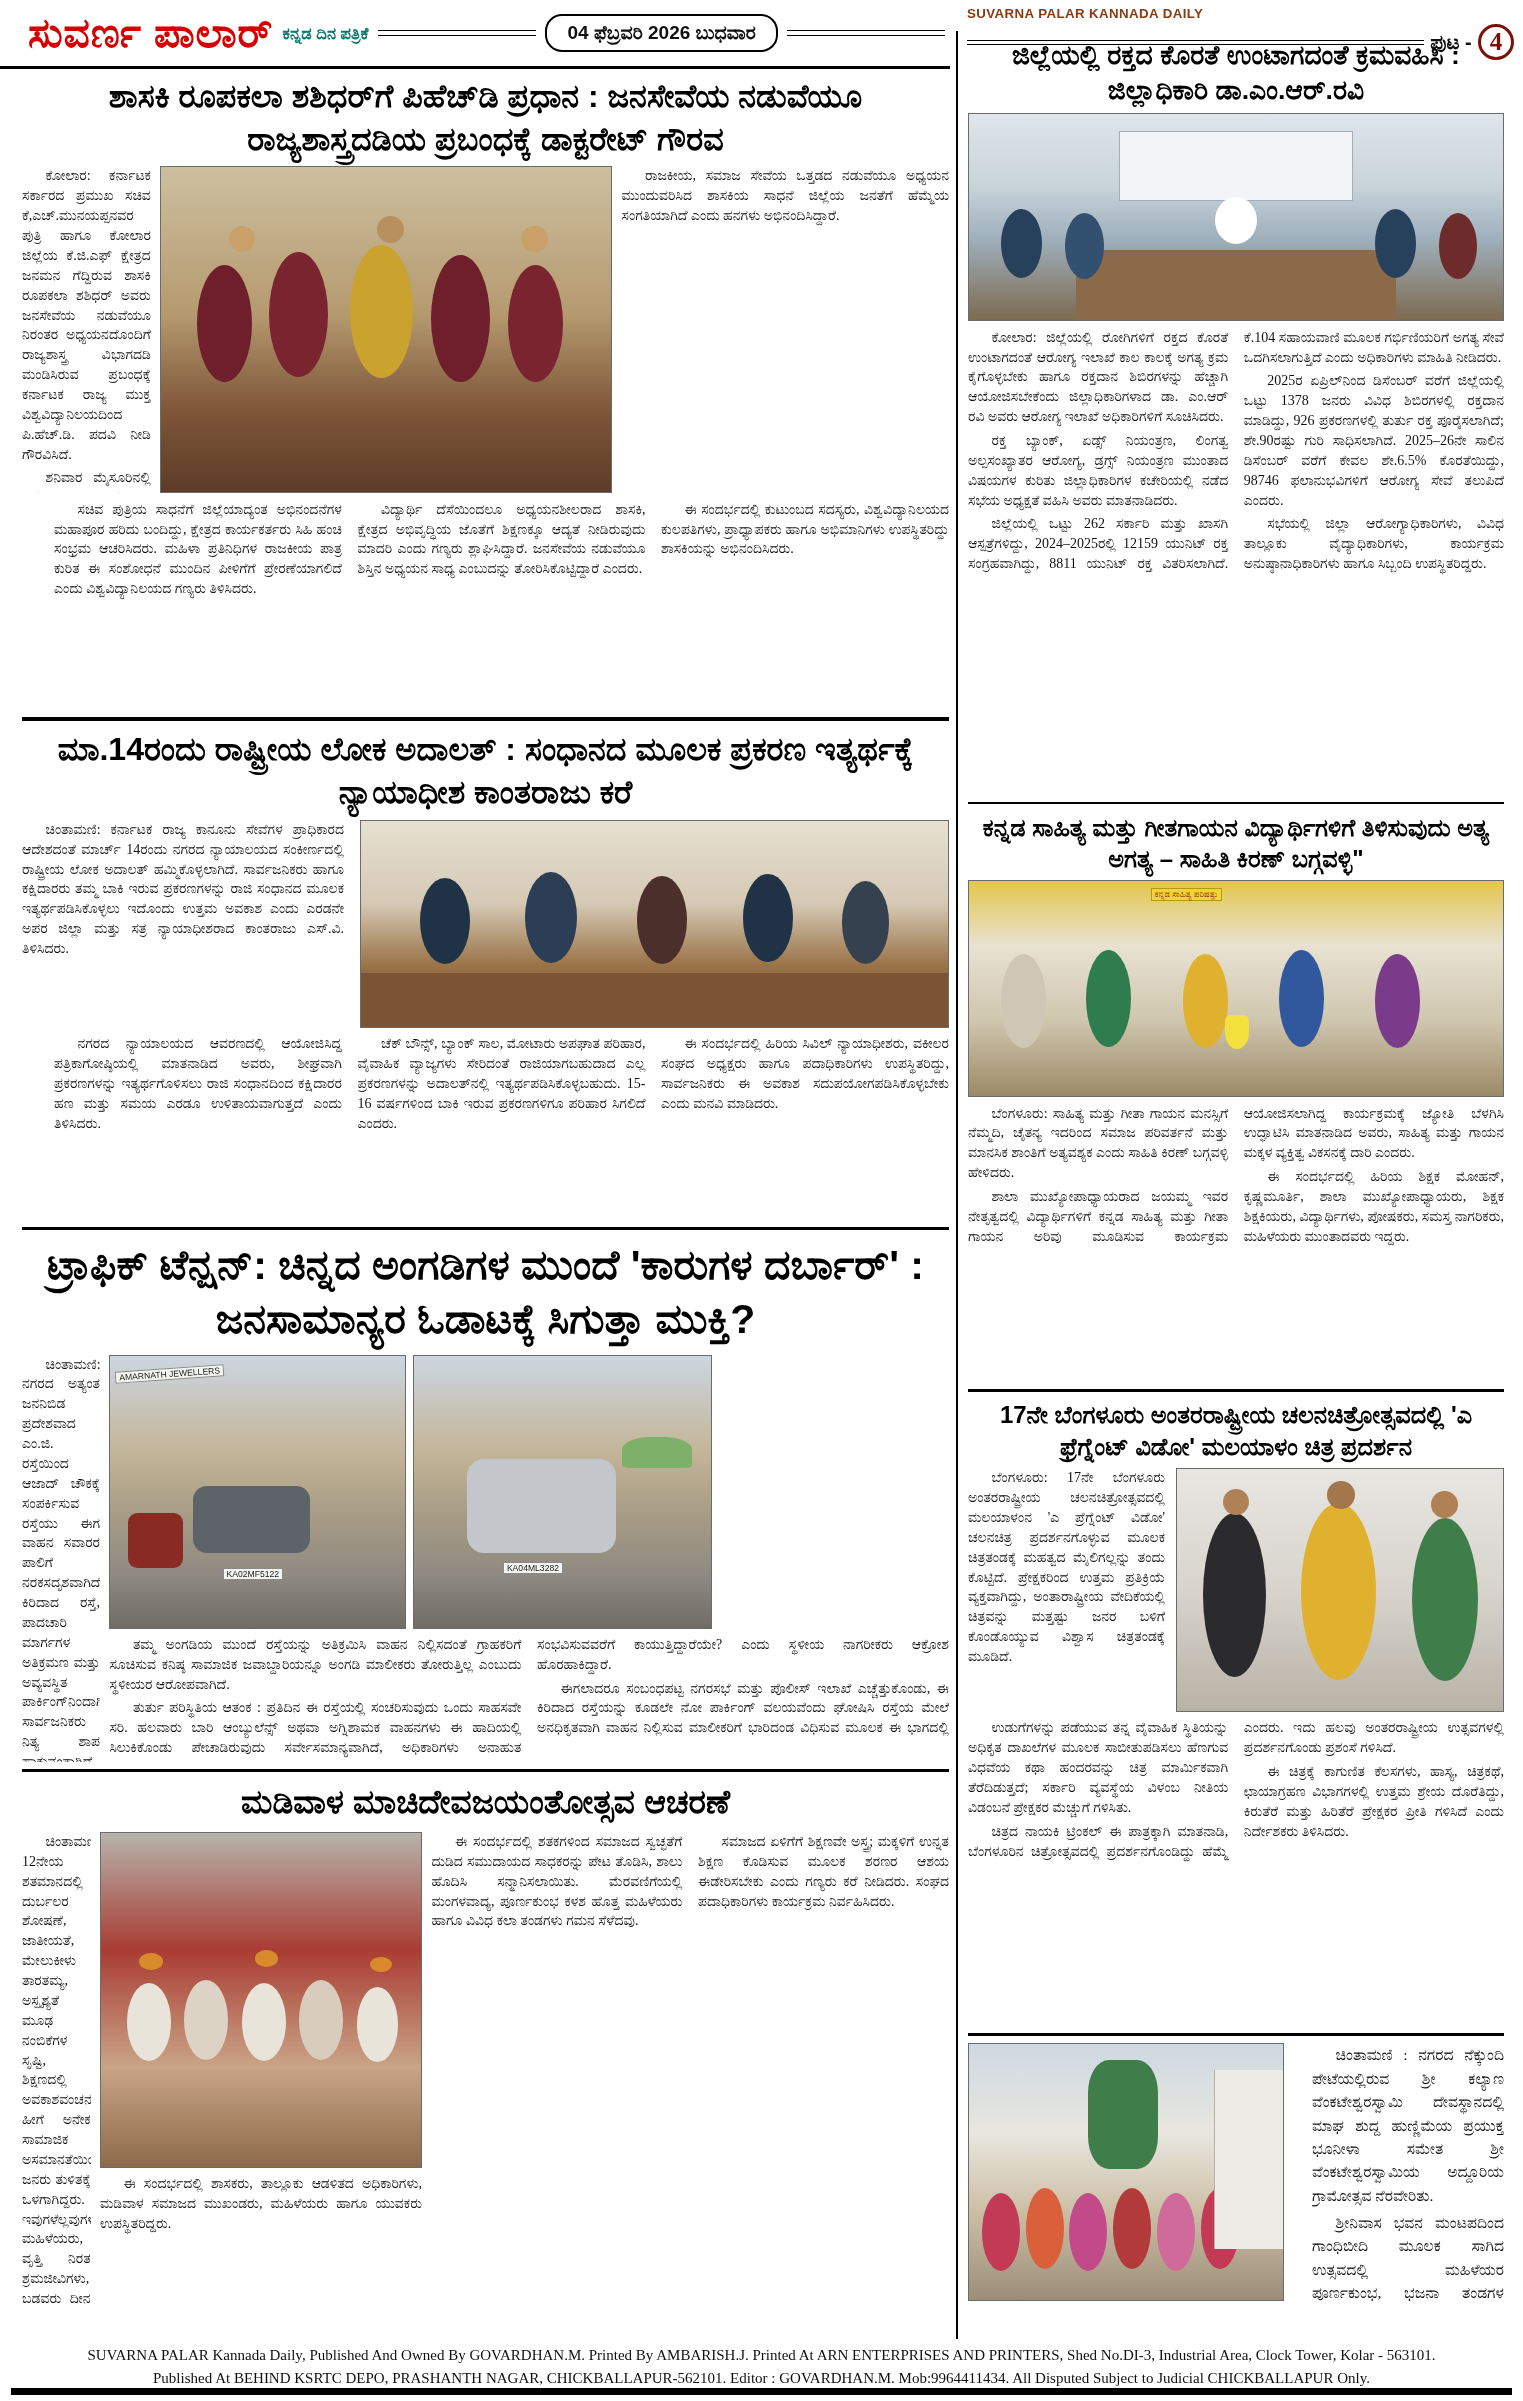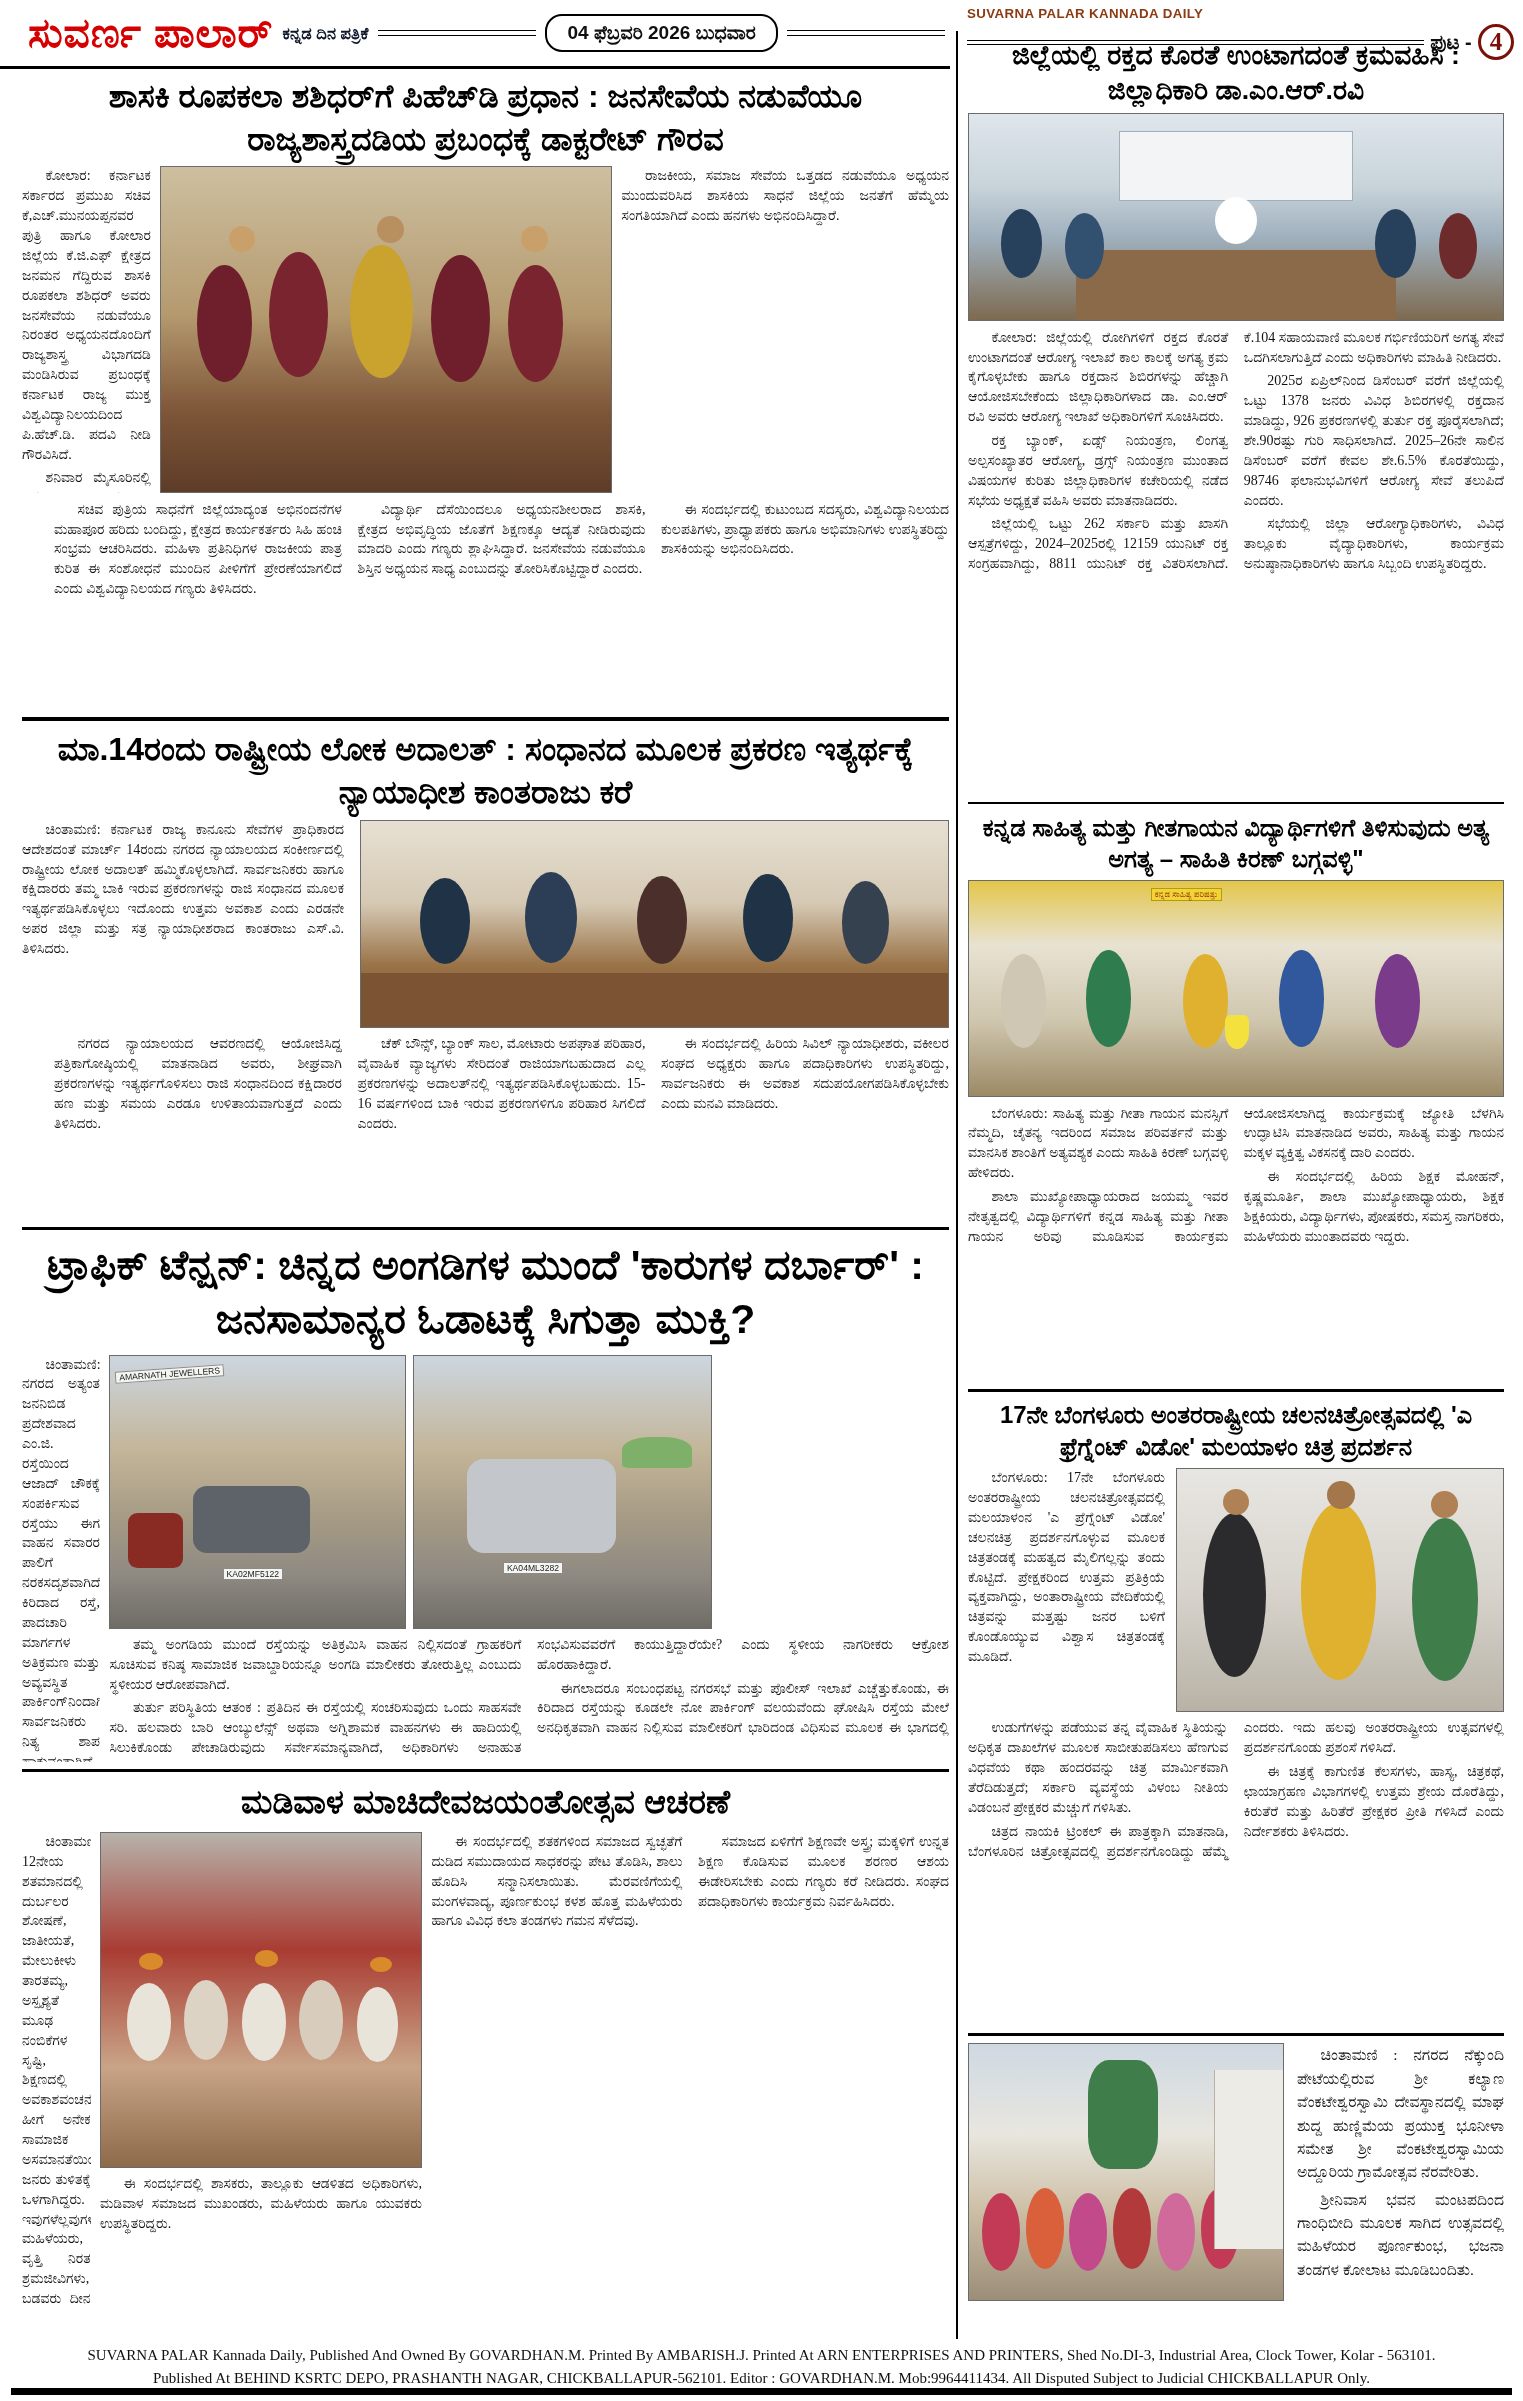--- a/index.html
+++ b/index.html
@@ -10,21 +10,21 @@
   }
   .abs { position:absolute; }
 
   
   .masthead {
     left:0; top:0; width:950px; height:69px;
     border-bottom:3.9px solid #000;
     display:flex; align-items:center; gap:9.4px; padding:0 4.7px 0 28px;
   }
   .mast-title { font-family:"Liberation Sans",sans-serif; font-weight:bold; font-size:41px; color:#d60000; white-space:nowrap; letter-spacing:0.8px; }
-  .mast-tagline { font-family:"Liberation Sans",sans-serif; font-weight:bold; font-size:16.4px; color:#0f172a; white-space:nowrap; }
+  .mast-tagline { font-family:"Liberation Sans",sans-serif; font-weight:bold; font-size:16.4px; color:#0f766e; white-space:nowrap; }
   .dbl { flex:1 1 auto; height:5.5px; border-top:1.6px solid #000; border-bottom:0.8px solid #000; }
   .datebox {
     border:2.3px solid #000; border-radius:17px; padding:6.3px 20.3px;
     font-family:"Liberation Sans",sans-serif; font-weight:bold; font-size:19px; white-space:nowrap;
   }
   .brandzone { left:967px; top:6.3px; width:547px; }
   .brand-en { font-family:"Liberation Sans",sans-serif; font-weight:bold; font-size:13.3px; color:#8a3b12; letter-spacing:0.4px; }
   .brandrow { display:flex; align-items:center; margin-top:3.1px; }
   .brandrow .dbl { height:4.7px; }
   .pagelabel { font-family:"Liberation Sans",sans-serif; font-weight:bold; font-size:20px; margin:0 6.3px; white-space:nowrap; }
@@ -264,21 +264,21 @@
       </div>
     </div>
     <div class="bt cols2" style="height:307px; margin-top:6.3px;">
       <p>ಉಡುಗೆಗಳನ್ನು ಪಡೆಯುವ ತನ್ನ ವೈವಾಹಿಕ ಸ್ಥಿತಿಯನ್ನು ಅಧಿಕೃತ ದಾಖಲೆಗಳ ಮೂಲಕ ಸಾಬೀತುಪಡಿಸಲು ಹೆಣಗುವ ವಿಧವೆಯ ಕಥಾ ಹಂದರವನ್ನು ಚಿತ್ರ ಮಾರ್ಮಿಕವಾಗಿ ತೆರೆದಿಡುತ್ತದೆ; ಸರ್ಕಾರಿ ವ್ಯವಸ್ಥೆಯ ವಿಳಂಬ ನೀತಿಯ ವಿಡಂಬನೆ ಪ್ರೇಕ್ಷಕರ ಮೆಚ್ಚುಗೆ ಗಳಿಸಿತು.</p>
       <p>ಚಿತ್ರದ ನಾಯಕಿ ಟ್ರಿಂಕಲ್ ಈ ಪಾತ್ರಕ್ಕಾಗಿ ಮಾತನಾಡಿ, ಬೆಂಗಳೂರಿನ ಚಿತ್ರೋತ್ಸವದಲ್ಲಿ ಪ್ರದರ್ಶನಗೊಂಡಿದ್ದು ಹೆಮ್ಮೆ ಎಂದರು. ಇದು ಹಲವು ಅಂತರರಾಷ್ಟ್ರೀಯ ಉತ್ಸವಗಳಲ್ಲಿ ಪ್ರದರ್ಶನಗೊಂಡು ಪ್ರಶಂಸೆ ಗಳಿಸಿದೆ.</p>
       <p>ಈ ಚಿತ್ರಕ್ಕೆ ಕಾಗುಣಿತ ಕೆಲಸಗಳು, ಹಾಸ್ಯ, ಚಿತ್ರಕಥೆ, ಛಾಯಾಗ್ರಹಣ ವಿಭಾಗಗಳಲ್ಲಿ ಉತ್ತಮ ಶ್ರೇಯ ದೊರೆತಿದ್ದು, ಕಿರುತೆರೆ ಮತ್ತು ಹಿರಿತೆರೆ ಪ್ರೇಕ್ಷಕರ ಪ್ರೀತಿ ಗಳಿಸಿದೆ ಎಂದು ನಿರ್ದೇಶಕರು ತಿಳಿಸಿದರು.</p>
     </div>
   </div>
   <div class="rule-r"></div>
 
-  <div class="row" style="height:258px; gap:13px;">
+  <div class="row" style="height:258px; gap:28px;">
     <div class="ph ph-proc" style="width:316px; height:258px;">
       <div class="blob" style="left:38%;top:6%;width:70px;height:109px;background:#3f7d4a;border-radius:30%;"></div>
       <div class="blob" style="left:4%;top:58%;width:38px;height:78px;background:#c23a55;"></div>
       <div class="blob" style="left:18%;top:56%;width:38px;height:81px;background:#d9603a;"></div>
       <div class="blob" style="left:32%;top:58%;width:38px;height:78px;background:#c2498a;"></div>
       <div class="blob" style="left:46%;top:56%;width:38px;height:81px;background:#b33a3a;"></div>
       <div class="blob" style="left:60%;top:58%;width:38px;height:78px;background:#d06a9a;"></div>
       <div class="blob" style="left:74%;top:56%;width:38px;height:81px;background:#c23a55;"></div>
       <div style="position:absolute;right:0;top:10%;width:22%;height:70%;background:#ecebe6;border-left:0.8px solid #b8b2a6;"></div>
     </div>

